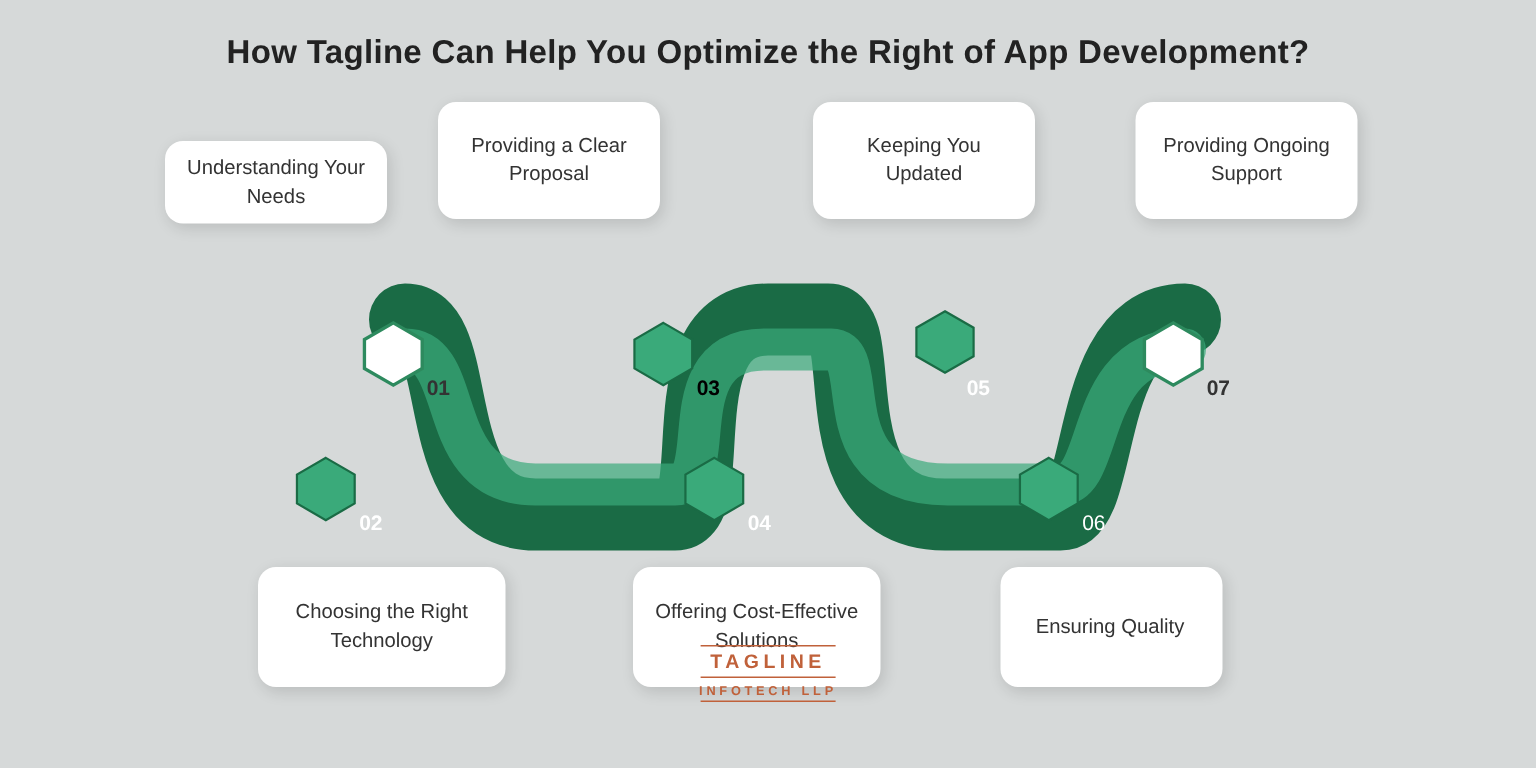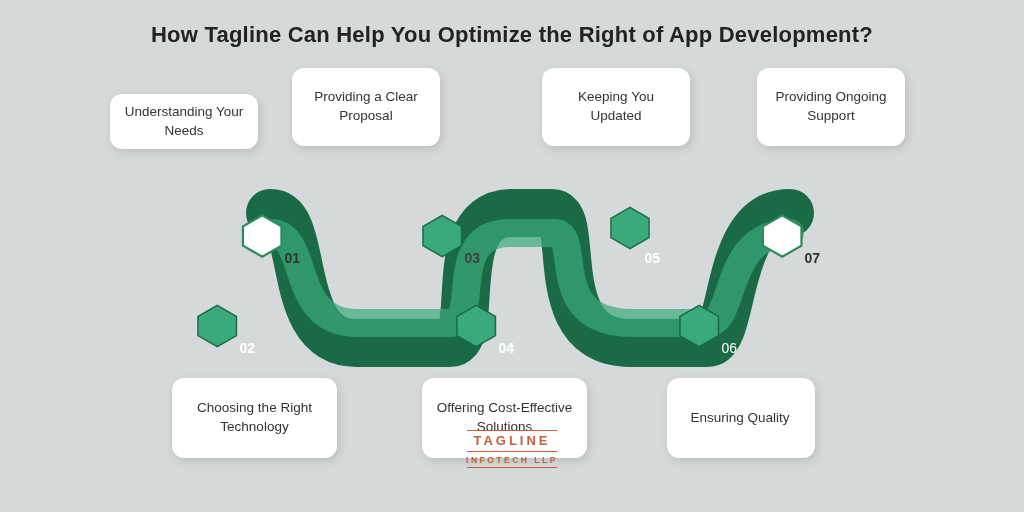--- a/index.html
+++ b/index.html
@@ -174,21 +174,21 @@
     <svg width="60" height="60" viewBox="0 0 60 60">
       <polygon points="30,2 56,17 56,43 30,58 4,43 4,17" fill="#3aaa7a" stroke="#1a6b45" stroke-width="2"></polygon>
     </svg>
     <span style="font-size:14px;font-weight:700;color:#fff;">02</span>
   </div>
 
   <div class="node" style="left:398px;top:148px;width:60px;height:60px;">
     <svg width="60" height="60" viewBox="0 0 60 60">
       <polygon points="30,2 56,17 56,43 30,58 4,43 4,17" fill="#3aaa7a" stroke="#1a6b45" stroke-width="2"></polygon>
     </svg>
-    <span style="font-size:14px;font-weight:700;color:#404040;">03</span>
+    <span style="font-size:14px;font-weight:700;color:#000000;">03</span>
   </div>
 
   <div class="node" style="left:432px;top:238px;width:60px;height:60px;">
     <svg width="60" height="60" viewBox="0 0 60 60">
       <polygon points="30,2 56,17 56,43 30,58 4,43 4,17" fill="#3aaa7a" stroke="#1a6b45" stroke-width="2"></polygon>
     </svg>
     <span style="font-size:14px;font-weight:700;color:#fff;">04</span>
   </div>
 
   <div class="node" style="left:578px;top:148px;width:60px;height:60px;flex-direction:column;">

